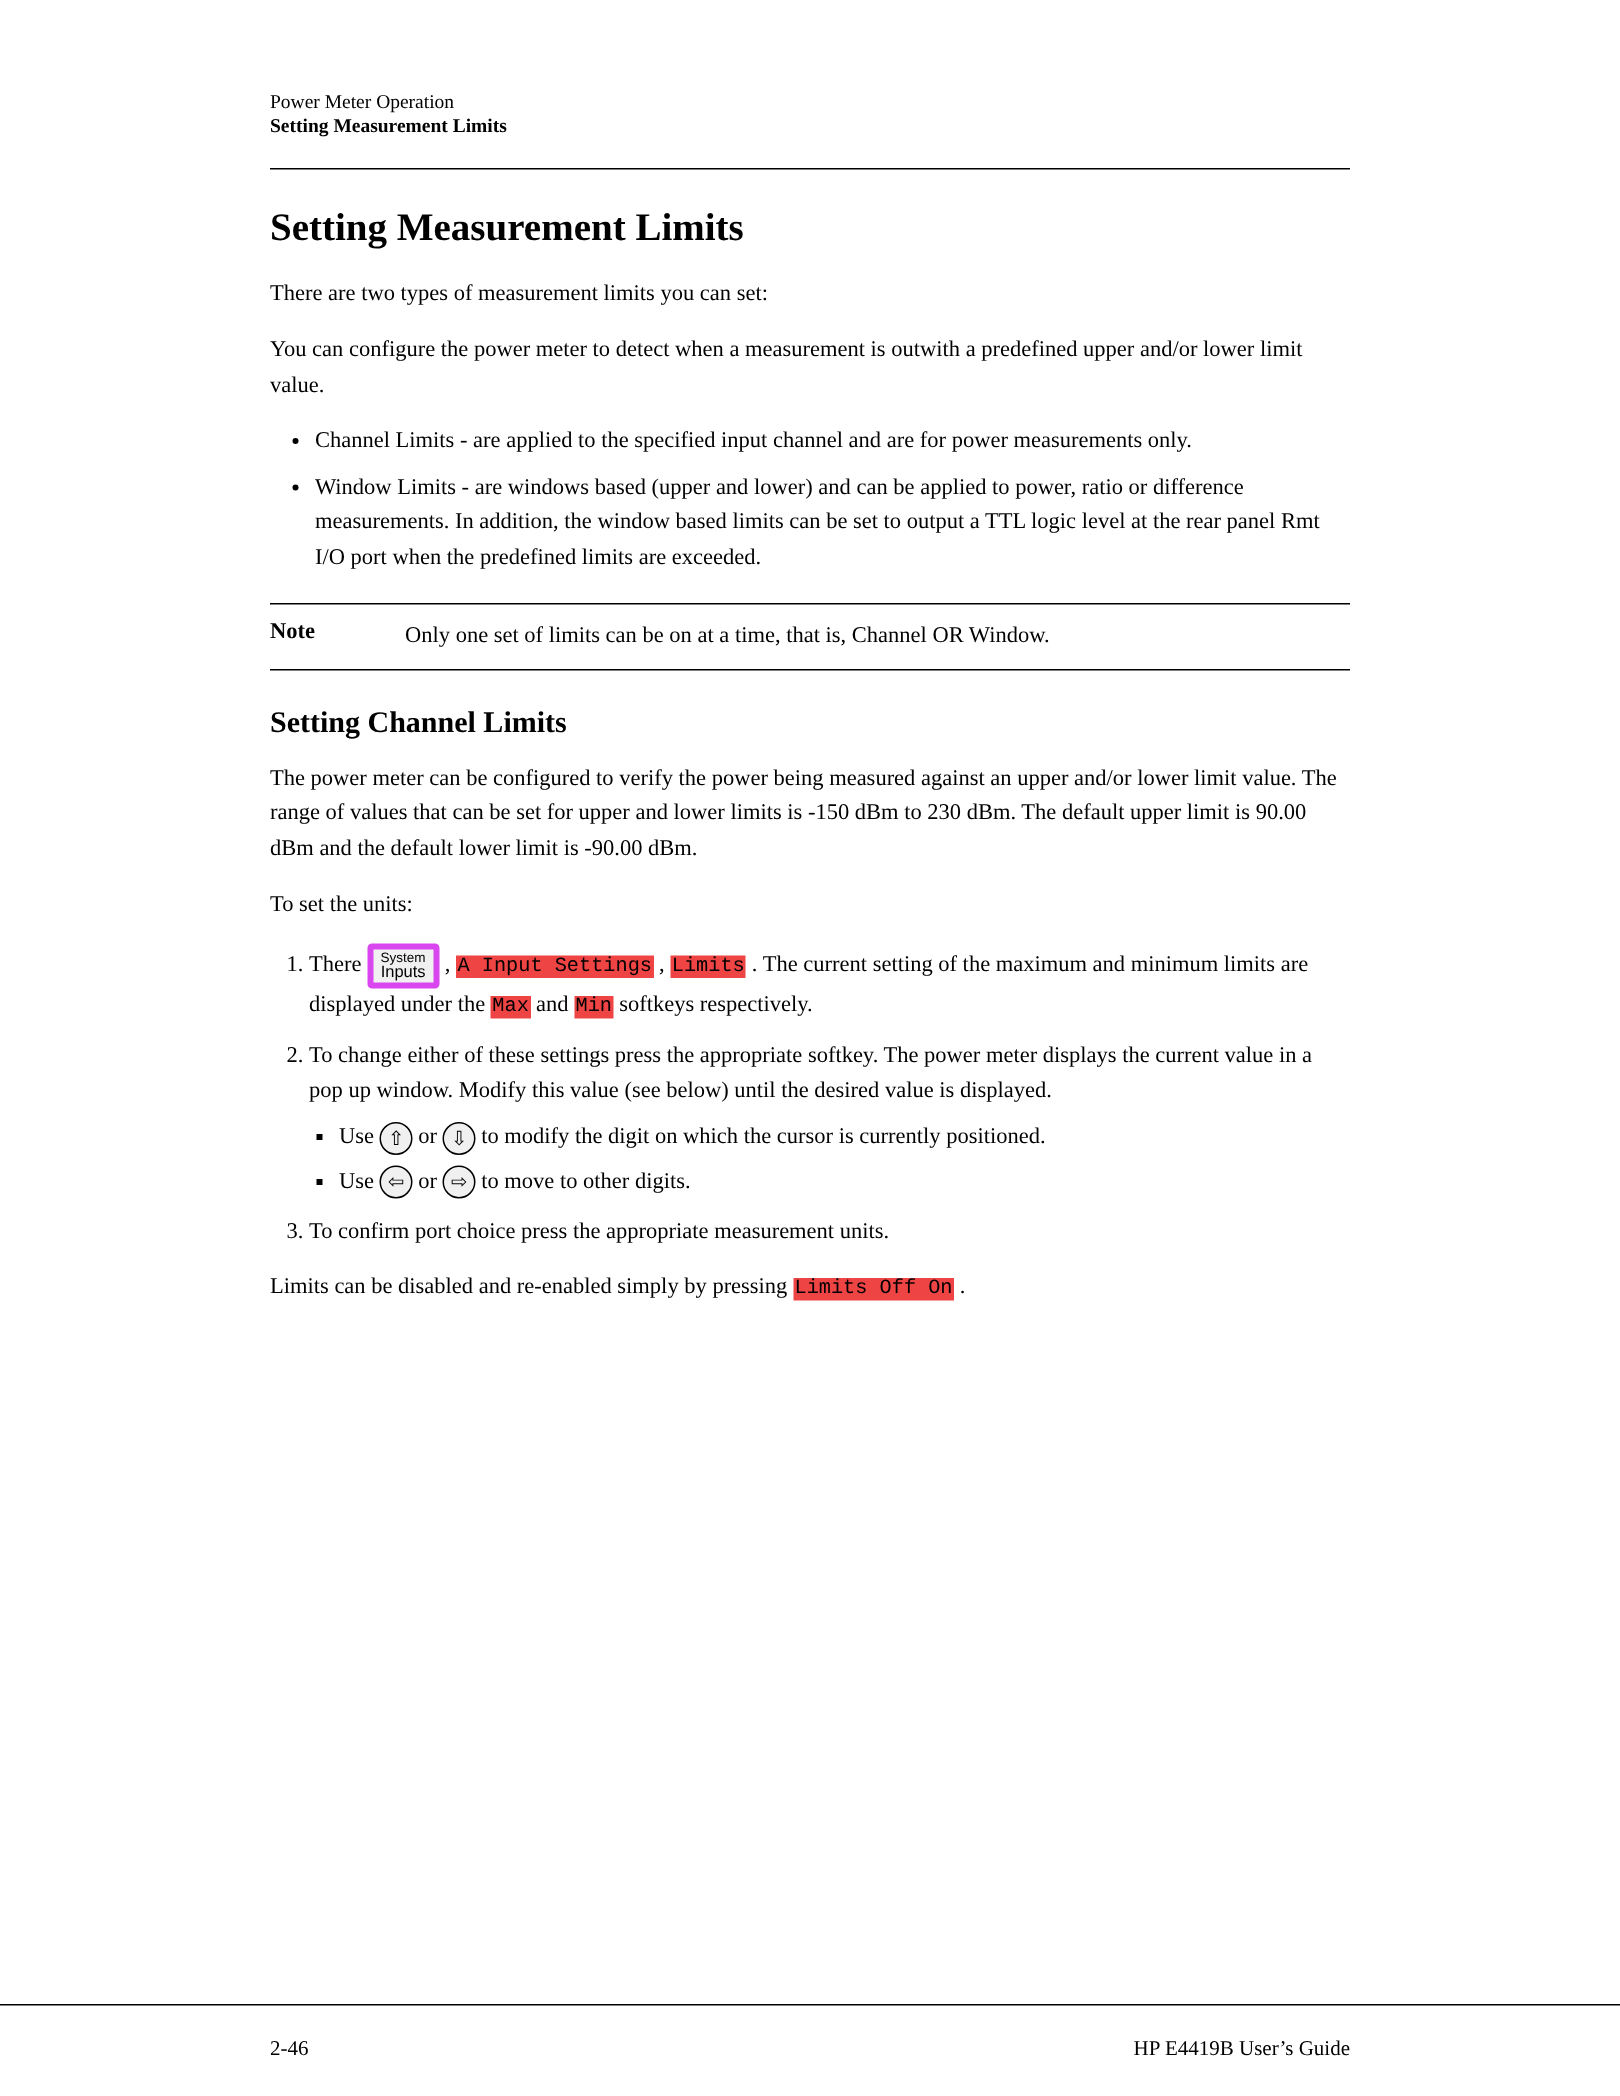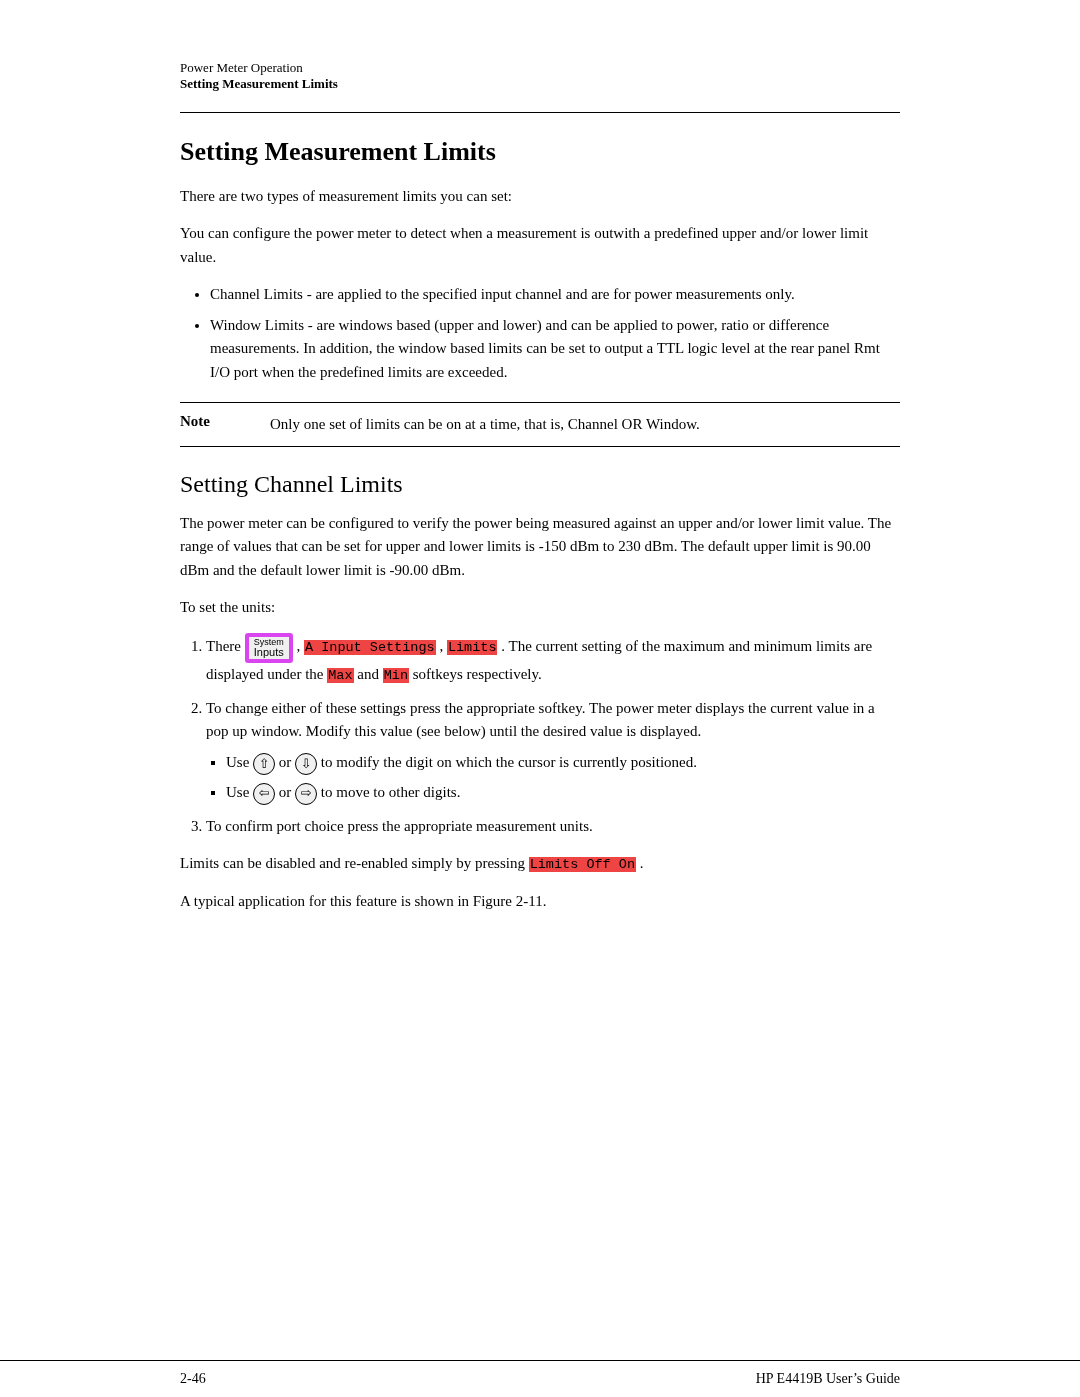--- a/index.html
+++ b/index.html
@@ -97,22 +97,22 @@
     }
 
     .note-text {
       font-size: 15px;
       line-height: 1.55;
       flex: 1;
     }
 
     
     .section-heading {
-      font-size: 24px;
-      font-weight: normal;
+      font-size: 20px;
+      font-weight: bold;
       margin-top: 10px;
       margin-bottom: 14px;
     }
 
     
     .ordered-list {
       margin: 10px 0 14px 26px;
       list-style: decimal;
     }
 
@@ -180,21 +180,21 @@
       width: 22px;
       height: 22px;
       font-size: 13px;
       vertical-align: middle;
       background: #f0f0f0;
     }
 
     
     .footer {
       border-top: 1.5px solid #000;
-      padding: 10px 180px;
+      padding: 22px 180px;
       display: flex;
       justify-content: space-between;
       align-items: center;
       margin-top: auto;
     }
 
     .footer-left {
       font-size: 14px;
     }
 
@@ -282,21 +282,20 @@
 
     </ol>
 
     <p class="body-text">
       <span>Limits can be disabled and re-enabled simply by pressing</span>
       <span> </span>
       <span class="highlight">Limits Off On</span>
       <span>.</span>
     </p>
 
-    <p class="body-text">A typical application for this feature is shown in Figure 2-11.</p>
 
   </div>
 
   <div class="footer">
     <span class="footer-left">2-46</span>
     <span class="footer-right">HP E4419B User’s Guide</span>
   </div>
 
 </div>
 

